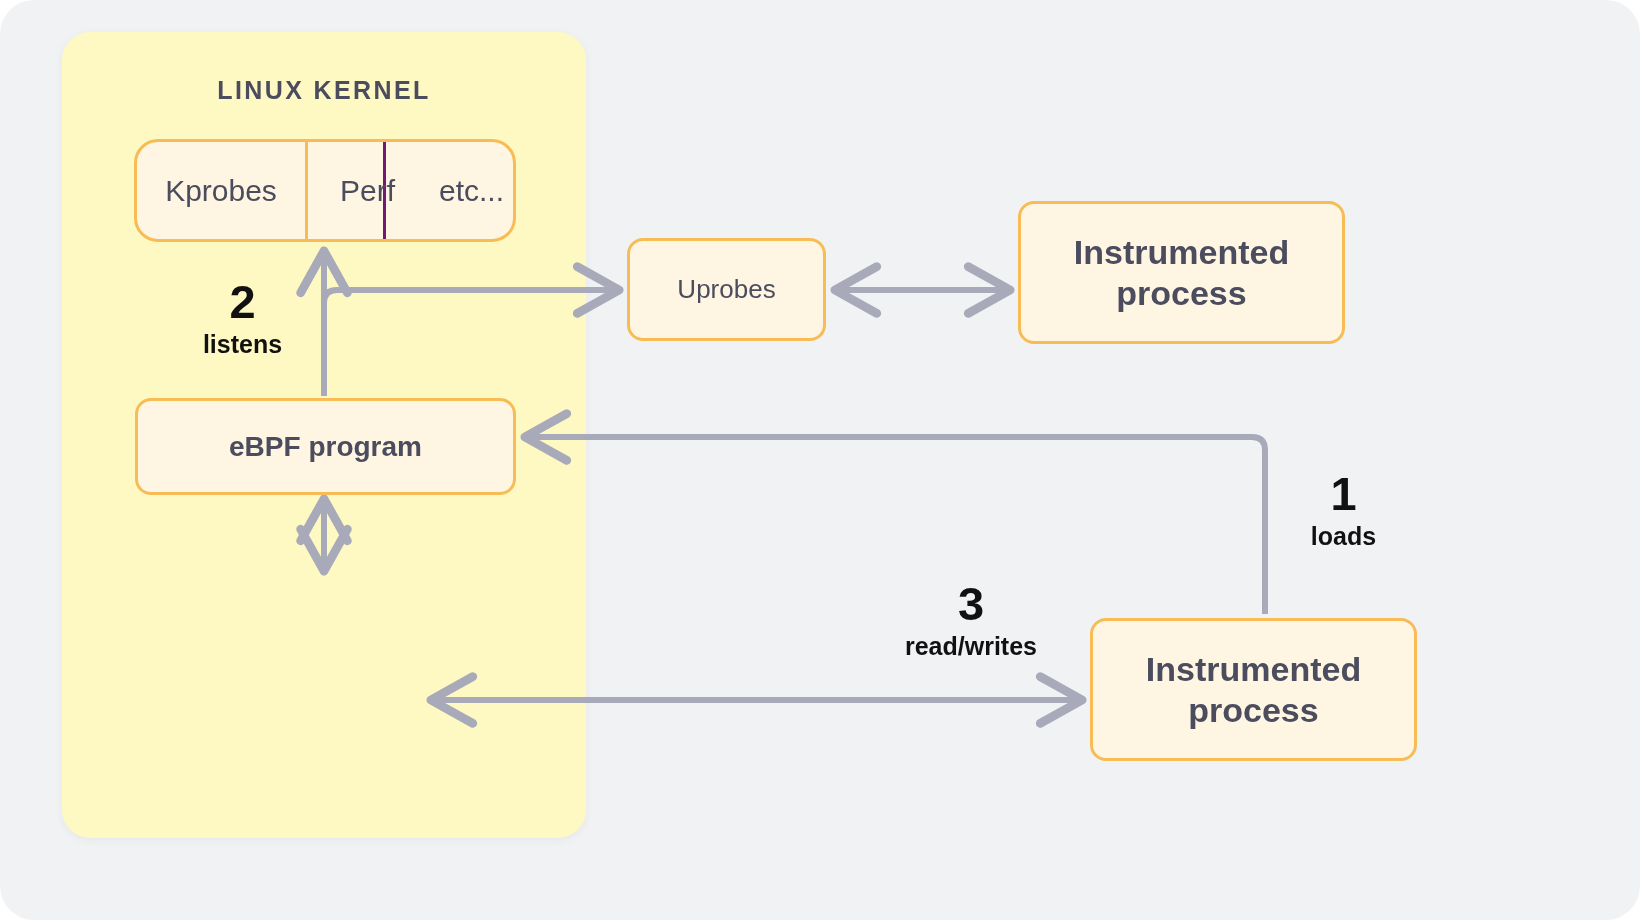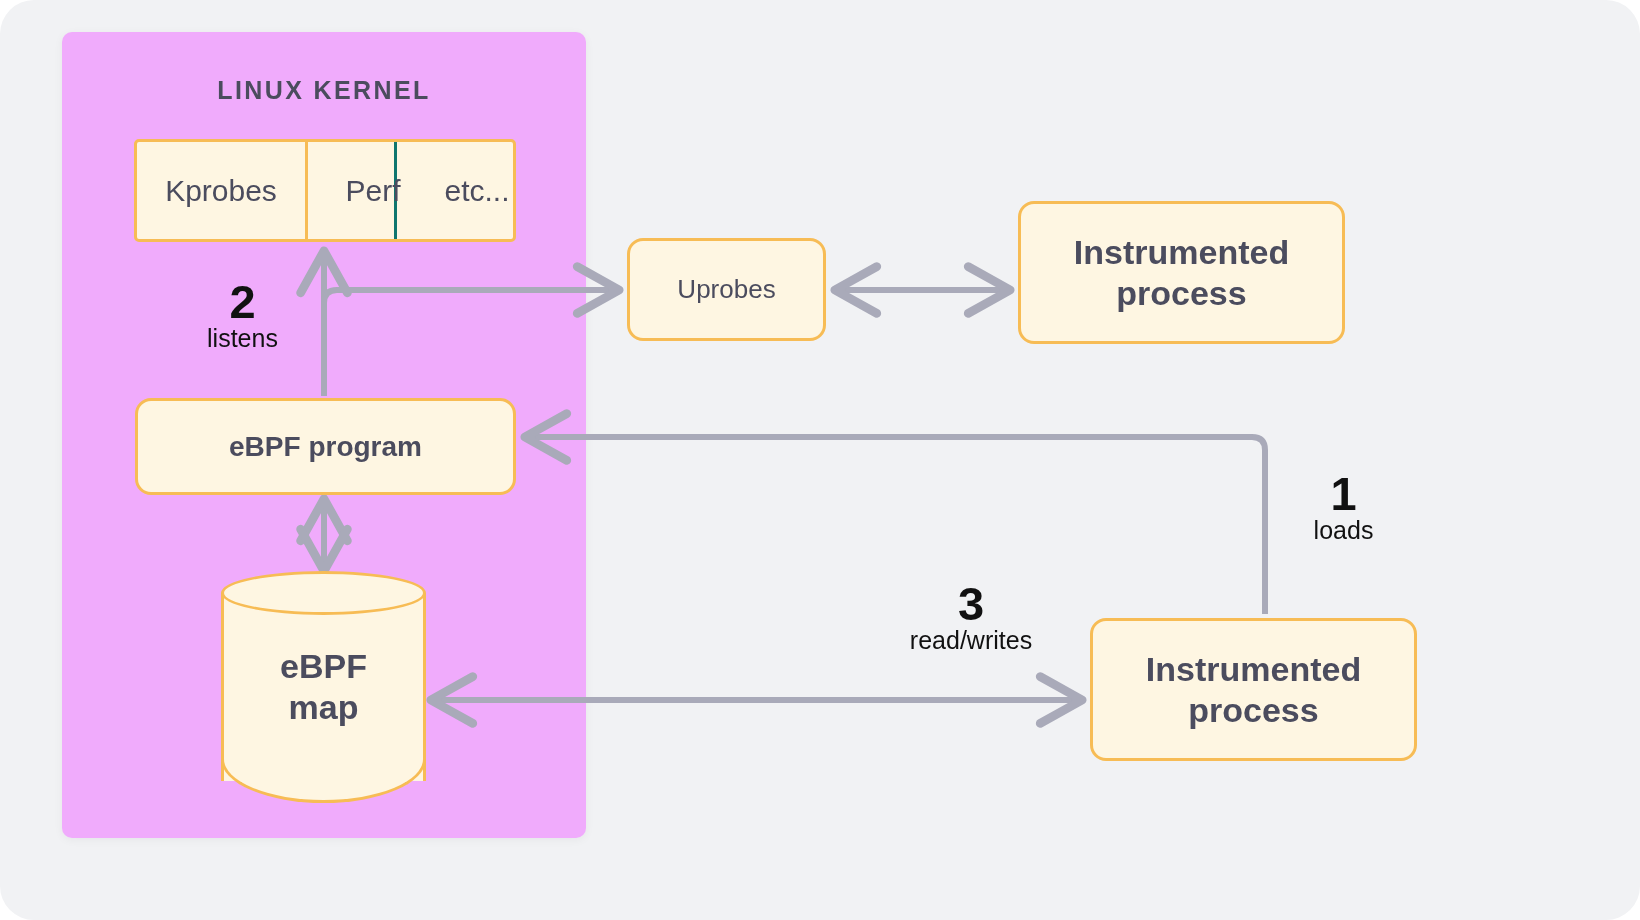--- a/index.html
+++ b/index.html
@@ -13,22 +13,22 @@
     height: 920px;
     background: #f1f2f4;
     border-radius: 34px;
     overflow: hidden;
     font-family: "Liberation Sans", sans-serif;
   }
 
   
   .panel {
     position: absolute;
-    background: #f0abfc;
-    border-radius: 10px;
+    background: #fef9c3;
+    border-radius: 28px;
     box-shadow: 0 2px 10px rgba(17, 20, 30, 0.05);
   }
   #panel-kernel { left: 62px;  top: 32px; width: 524px;  height: 806px; }
   #panel-user   { left: 854px; top: 32px; width: 723px;  height: 806px; }
 
   .panel-title {
     position: absolute;
     top: 44px;
     left: 0;
     width: 100%;
@@ -56,34 +56,34 @@
   }
 
   
   #probe-strip {
     position: absolute;
     left: 134px; top: 139px;
     width: 382px; height: 103px;
     display: flex;
     background: #fef6e2;
     border: 3px solid #f7bc55;
-    border-radius: 5px;
+    border-radius: 24px;
     box-sizing: border-box;
     overflow: hidden;
   }
   .probe-cell {
     display: flex;
     align-items: center;
     justify-content: center;
     font-size: 30px;
     color: #4b4c5e;
     box-sizing: border-box;
   }
   #probe-cell-0 { width: 171px; border-right: 3px solid #f7bc55; }
-  #probe-cell-1 { width: 89px;  border-right: 3px solid #0f766e; padding-left: 44px; }
+  #probe-cell-1 { width: 78px;  border-right: 3px solid #701a75; padding-left: 44px; }
   #probe-cell-2 { flex: 1; margin-left: 44px; }
 
   #node-ebpf-program {
     left: 135px; top: 398px; width: 381px; height: 97px;
     font-size: 28px; font-weight: bold;
   }
   #node-uprobes {
     left: 627px; top: 238px; width: 199px; height: 103px;
     font-size: 26px;
   }
@@ -153,22 +153,23 @@
   }
   .step .step-num {
     display: block;
     font-size: 47px;
     font-weight: bold;
     line-height: 1;
   }
   .step .step-text {
     display: block;
     font-size: 25px;
-    font-weight: normal;
+    font-weight: bold;
     line-height: 1.1;
+    margin-top: 6px;
   }
   #step-1 { left: 1276px; top: 470px; width: 135px; }
   #step-2 { left: 190px;  top: 278px; width: 105px; }
   #step-3 { left: 884px;  top: 580px; width: 174px; }
 
   
   #arrows {
     position: absolute;
     left: 0; top: 0;
     width: 1640px; height: 920px;
@@ -223,31 +224,20 @@
   <div id="probe-strip">
     <div class="probe-cell" id="probe-cell-0">Kprobes</div>
     <div class="probe-cell" id="probe-cell-1">Perf</div>
     <div class="probe-cell" id="probe-cell-2">etc...</div>
   </div>
 
   <div class="node" id="node-ebpf-program">
     <span>eBPF program</span>
   </div>
 
-  <div id="node-ebpf-map">
-    <div class="cyl-body"></div>
-    <div class="cyl-bottom"></div>
-    <div class="cyl-top"></div>
-    <div class="cyl-label">
-      <span>
-        <span>eBPF</span><br>
-        <span>map</span>
-      </span>
-    </div>
-  </div>
 
   <div class="node" id="node-uprobes">
     <span>Uprobes</span>
   </div>
 
   <div class="node" id="node-proc-top">
     <span>
       <span>Instrumented</span><br>
       <span>process</span>
     </span>

